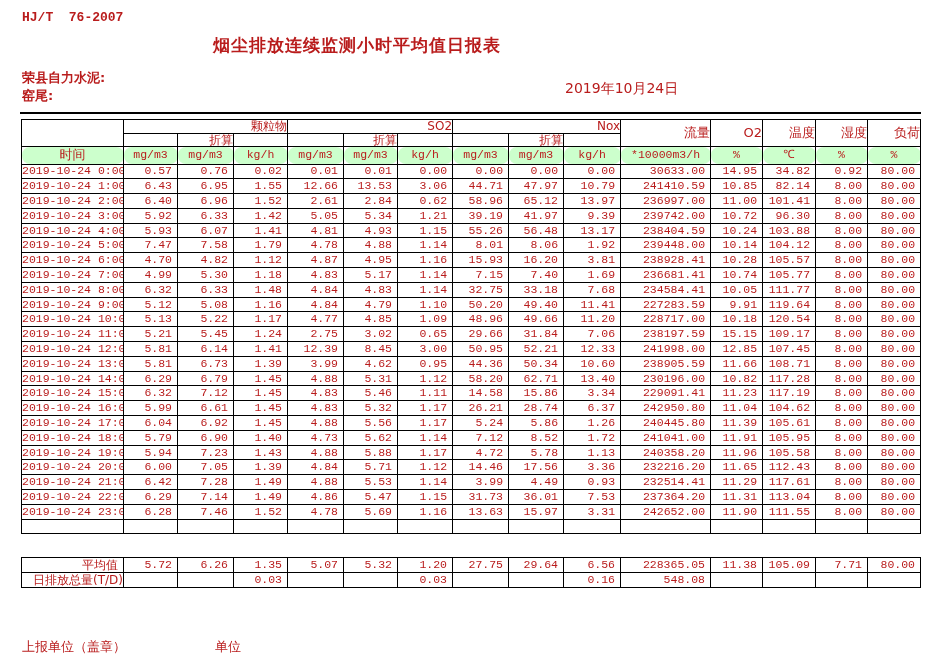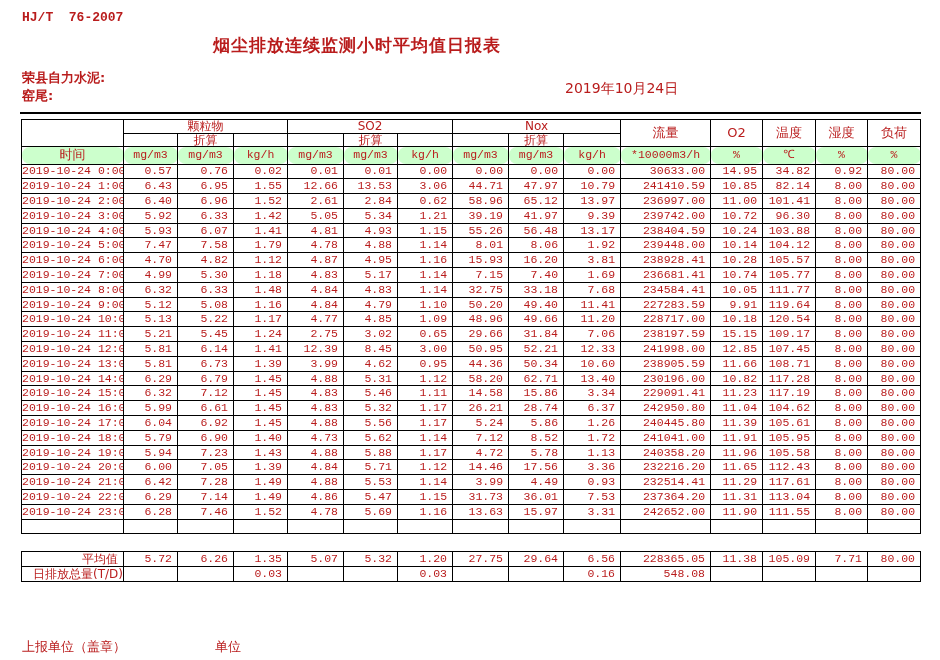--- a/index.html
+++ b/index.html
@@ -9,28 +9,28 @@
   .title{position:absolute;left:213px;top:34px;font-size:17px;font-weight:bold;letter-spacing:1px;}
   .company{position:absolute;left:22px;top:69px;font-size:13px;font-weight:bold;}
   .location{position:absolute;left:22px;top:87px;font-size:13px;font-weight:bold;}
   .date{position:absolute;left:565px;top:80px;font-size:14px;}
   .hrule{position:absolute;left:20px;top:112px;width:901px;height:2px;background:#000;}
   .tblwrap{position:absolute;left:21px;top:119px;width:900px;}
   table{border-collapse:collapse;table-layout:fixed;width:899px;}
   td{border:1px solid #000;font:11.5px "Liberation Mono",monospace;
      text-align:right;padding:0 5px 0 0;height:13.8px;line-height:12px;
      overflow:hidden;white-space:pre;}
-  td.hd{font-family:"DejaVu Sans",sans-serif;font-size:12px;text-align:center;padding:0;}
+  td.hd{font-family:"DejaVu Sans",sans-serif;font-size:12px;text-align:right;padding:0;}
   td.hd-time{font-size:13px;}
   td.hd-big{font-size:13px;}
   tr.grow td{height:12.5px;}
   tr.unitrow td{height:16.5px;background:#ccffcc;text-align:center;padding:0;border-radius:8px;}
   tr.emptyrow td{height:13.8px;}
   td.time{font-size:11.5px;}
-  #sumtbl{margin-top:17px;}
+  #sumtbl{margin-top:23px;}
   td.sumlabel{font-family:"DejaVu Sans",sans-serif;font-size:12px;}
   td.sumlabel-left{text-align:right;padding:0 0 0 1px;}
   .f1{position:absolute;left:22px;top:620px;font-size:13px;}
   .f1 .monopart{font:12px "Liberation Mono",monospace;}
   .f2{position:absolute;left:22px;top:638px;font-size:13px;}
   .f3{position:absolute;left:215px;top:638px;font-size:13px;}
 </style>
 </head>
 <body>
 

